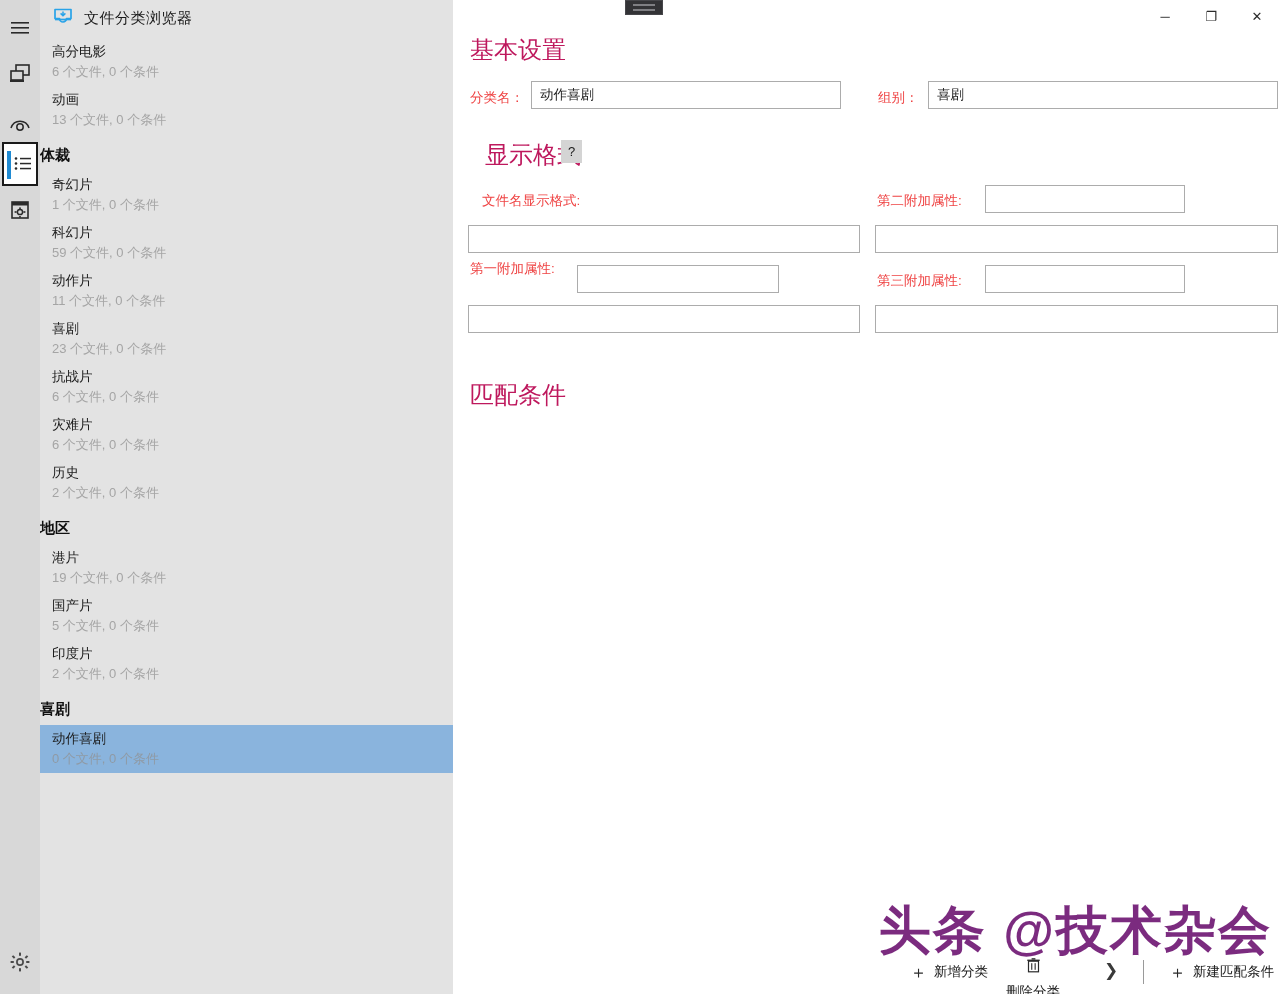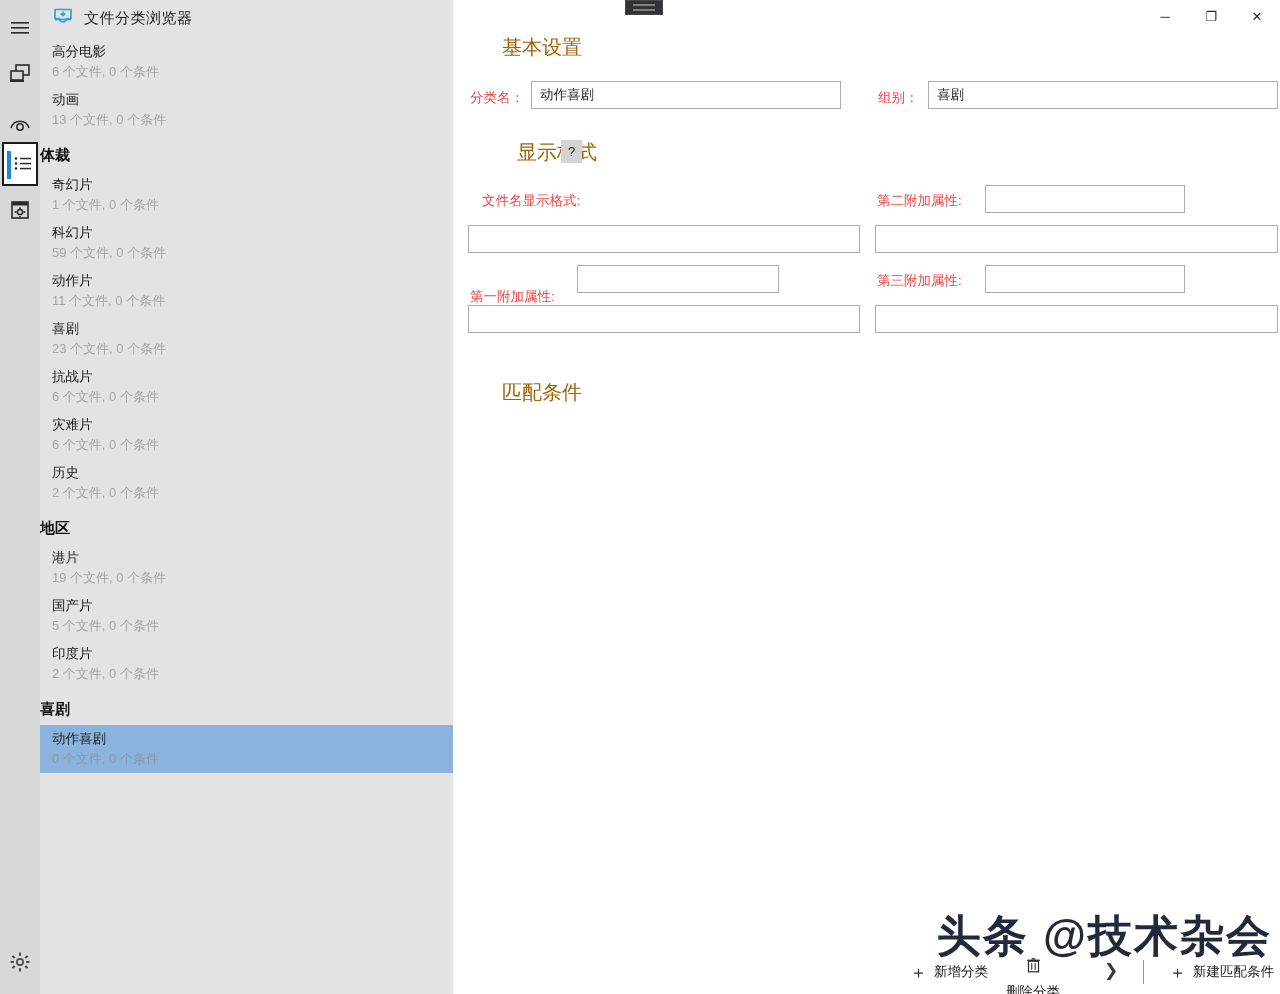--- a/index.html
+++ b/index.html
@@ -82,21 +82,21 @@
   }
   .drag-handle {
     position: absolute; left: 172px; top: 0px; width: 38px; height: 15px;
     background: #333336; border: 1px solid #46464a;
     display: flex; flex-direction: column; justify-content: center;
     align-items: center; gap: 3px;
   }
   .drag-handle i { display:block; width: 22px; height: 2px; background: #7f7f83; }
 
   .section-title {
-    position: absolute; font-size: 20px; color: #a16207; font-weight: normal; margin-left: 32px;
+    position: absolute; font-size: 24px; color: #be185d; font-weight: normal;
   }
   .help-badge {
     position: absolute; width: 21px; height: 23px; background: #d4d4d4;
     color: #1a1a1a; font-size: 13px;
     display: flex; align-items: center; justify-content: center;
   }
 
   .fld-label {
     position: absolute; font-size: 13.5px; color: #ef4444;
   }
@@ -119,21 +119,21 @@
     position: absolute; width: 1px; height: 24px; background: #9a9a9a;
   }
   .chev {
     position: absolute; font-size: 17px; color: #3a3a3a;
   }
   .plus-ico { font-size: 17px; color: #2a2a2a; line-height: 1; }
 
   
   .watermark {
     position: absolute; right: 8px; bottom: 28px;
-    font-size: 44px; font-weight: bold; color: #0f172a;
+    font-size: 52px; font-weight: bold; color: #701a75;
     letter-spacing: 2px; white-space: nowrap;
     opacity: .92; pointer-events: none;
   }
 </style>
 </head>
 <body>
 
 <div id="app">
 
   <div class="icon-rail">
@@ -294,21 +294,21 @@
 
     <div class="fld-label" style="left:425px; top:89px;">组别：</div>
     <input class="txtbox" style="left: 475px; top: 81px; width: 350px;" value="喜剧">
 
     <div class="section-title" style="left:32px; top:139px;">显示格式</div>
     <div class="help-badge" style="left:108px; top:140px;">?</div>
 
     <div class="fld-label" style="left:17px; top:192px;margin-left:12px;">文件名显示格式:</div>
     <input class="txtbox" style="left: 15px; top: 225px; width: 392px;" value="">
 
-    <div class="fld-label" style="left:17px; top:288px;">第一附加属性:</div>
+    <div class="fld-label" style="left:17px; top:260px;">第一附加属性:</div>
     <input class="txtbox" style="left: 124px; top: 265px; width: 202px;" value="">
     <input class="txtbox" style="left: 15px; top: 305px; width: 392px;" value="">
 
     <div class="fld-label" style="left:424px; top:192px;">第二附加属性:</div>
     <input class="txtbox" style="left: 532px; top: 185px; width: 200px;" value="">
     <input class="txtbox" style="left: 422px; top: 225px; width: 403px;" value="">
 
     <div class="fld-label" style="left:424px; top:272px;">第三附加属性:</div>
     <input class="txtbox" style="left: 532px; top: 265px; width: 200px;" value="">
     <input class="txtbox" style="left: 422px; top: 305px; width: 403px;" value="">

